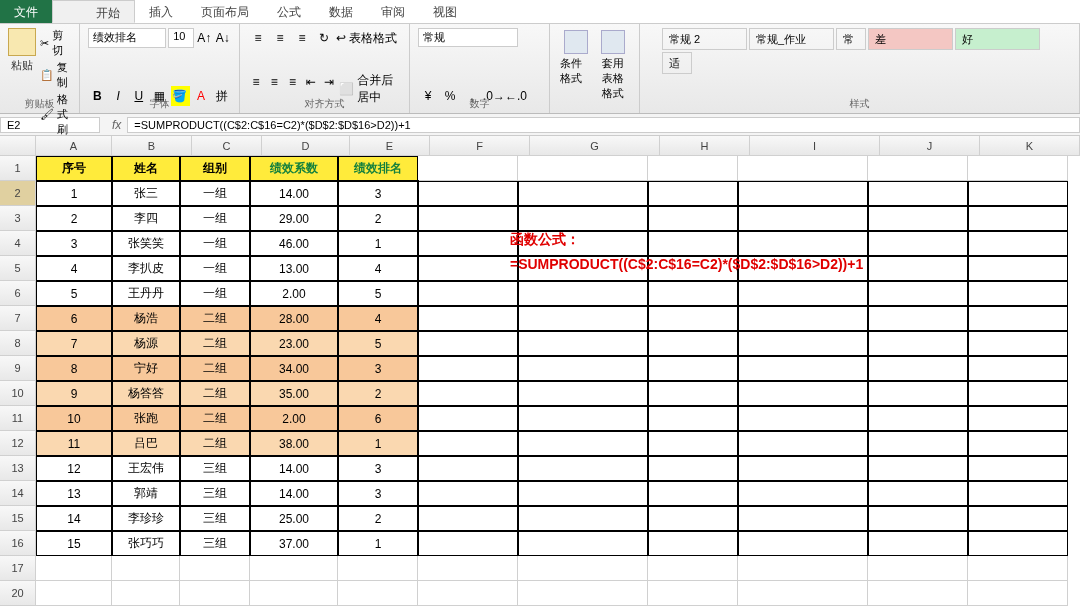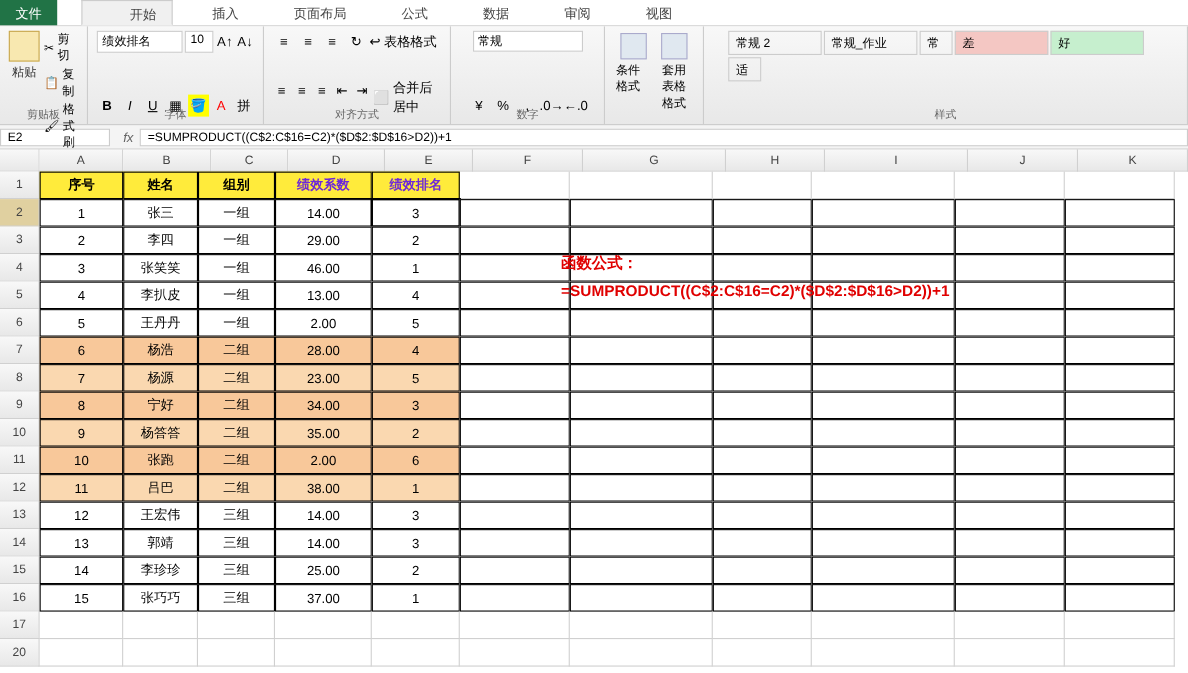--- a/index.html
+++ b/index.html
@@ -1,35 +1,35 @@
 <!DOCTYPE html>
 <html><head>
 <meta charset="utf-8">
 <style>
 * { box-sizing: border-box; margin: 0; padding: 0; }
 body { font-family: "Microsoft YaHei", Arial, sans-serif; font-size: 12px; background: #fff; overflow: hidden; width: 1080px; height: 612px; }
-.ribbon-tabs { display: flex; background: #fff; border-bottom: 1px solid #ccc; height: 24px; gap: 22px; }
+.ribbon-tabs { display: flex; background: #fff; border-bottom: 1px solid #ccc; height: 24px; }
 .ribbon-tab { padding: 4px 14px; cursor: pointer; font-size: 12px; color: #444; }
 .ribbon-tab.file { background: #217346; color: #fff; }
 .ribbon-tab.active { background: #f0f0f0; border: 1px solid #ccc; border-bottom: 1px solid #f0f0f0; padding-left: 43px; }
 .ribbon { display: flex; background: linear-gradient(#f8f8f8, #e8e8e8); height: 90px; border-bottom: 1px solid #bbb; }
 .group { border-right: 1px solid #ccc; padding: 4px 8px; display: flex; flex-direction: column; justify-content: space-between; position: relative; }
 .group-label { position: absolute; bottom: 2px; left: 0; right: 0; text-align: center; font-size: 10px; color: #666; }
 .clipboard-grp { width: 80px; }
 .paste-btn { display: flex; flex-direction: column; align-items: center; font-size: 11px; color: #333; }
 .paste-icon { width: 28px; height: 28px; background: #f8e8b0; border: 1px solid #c8a850; margin-bottom: 2px; }
 .small-btns { display: flex; flex-direction: column; gap: 2px; font-size: 11px; margin-left: 4px; }
 .small-btn { display: flex; align-items: center; gap: 3px; }
 .font-grp { width: 160px; }
 .font-row { display: flex; gap: 2px; margin-bottom: 3px; }
 .font-sel { border: 1px solid #ccc; padding: 1px 4px; font-size: 11px; background: #fff; }
 .fsize { width: 30px; }
 .btn-sq { width: 20px; height: 20px; border: 1px solid transparent; display: inline-flex; align-items: center; justify-content: center; font-size: 12px; }
 .align-grp { width: 170px; }
-.num-grp { width: 140px; align-items: center; }
+.num-grp { width: 140px; }
 .styles-grp { width: 90px; }
 .cellstyle-grp { flex: 1; }
 .style-tiles { display: flex; flex-wrap: wrap; gap: 2px; margin-left: 14px; }
 .style-tile { width: 85px; height: 22px; border: 1px solid #ccc; display: flex; align-items: center; padding: 0 6px; font-size: 11px; }
 .namebox-bar { display: flex; height: 22px; border-bottom: 1px solid #ccc; background: #f4f4f4; align-items: center; }
 .namebox { width: 100px; border: 1px solid #ccc; background: #fff; padding: 1px 6px; font-size: 11px; margin-right: 6px; }
 .fx-label { font-style: italic; color: #666; padding: 0 6px; }
 .fbar { flex: 1; border: 1px solid #ccc; background: #fff; padding: 1px 6px; font-size: 11px; }
 .sheet { display: flex; }
 .rowheads { display: flex; flex-direction: column; }
@@ -40,21 +40,21 @@
 .chA { width: 76px; } .chB { width: 80px; } .chC { width: 70px; } .chD { width: 88px; } .chE { width: 80px; }
 .chF { width: 100px; } .chG { width: 130px; } .chH { width: 90px; } .chI { width: 130px; } .chJ { width: 100px; } .chK { width: 100px; }
 .rh { width: 36px; height: 25px; display: flex; align-items: center; justify-content: center; }
 .rh.r2 { background: #e0d0a0; }
 .grid { position: relative; }
 .row { display: flex; }
 .cell { height: 25px; border: 1px solid #d0d0d0; border-left: none; border-top: none; display: flex; align-items: center; justify-content: center; font-size: 12px; }
 .cA { width: 76px; } .cB { width: 68px; } .cC { width: 70px; } .cD { width: 88px; } .cE { width: 80px; }
 .cF { width: 100px; } .cG { width: 130px; } .cH { width: 90px; } .cI { width: 130px; } .cJ { width: 100px; } .cK { width: 100px; }
 .hdr { background: #ffeb3b; font-weight: bold; border: 1px solid #000 !important; }
-.hdr.red { color: #6d28d9; }
+.hdr.red { color: #15803d; }
 .tbl .cell { border: 1px solid #000 !important; background: #fff; }
 .tbl.orange .cell { background: #f8c89a; }
 .tbl.orange.r2 .cell { background: #fad8b0; }
 .sel { outline: 2px solid #000; outline-offset: -1px; }
 .annot { position: absolute; left: 474px; font-size: 14px; color: #e00000; font-weight: bold; white-space: nowrap; }
 .big-btn { display: flex; flex-direction: column; align-items: center; font-size: 11px; padding: 2px; }
 .big-icon { width: 24px; height: 24px; background: #e0e8f0; border: 1px solid #aac; margin-bottom: 2px; }
 </style>
 </head>
 <body>

